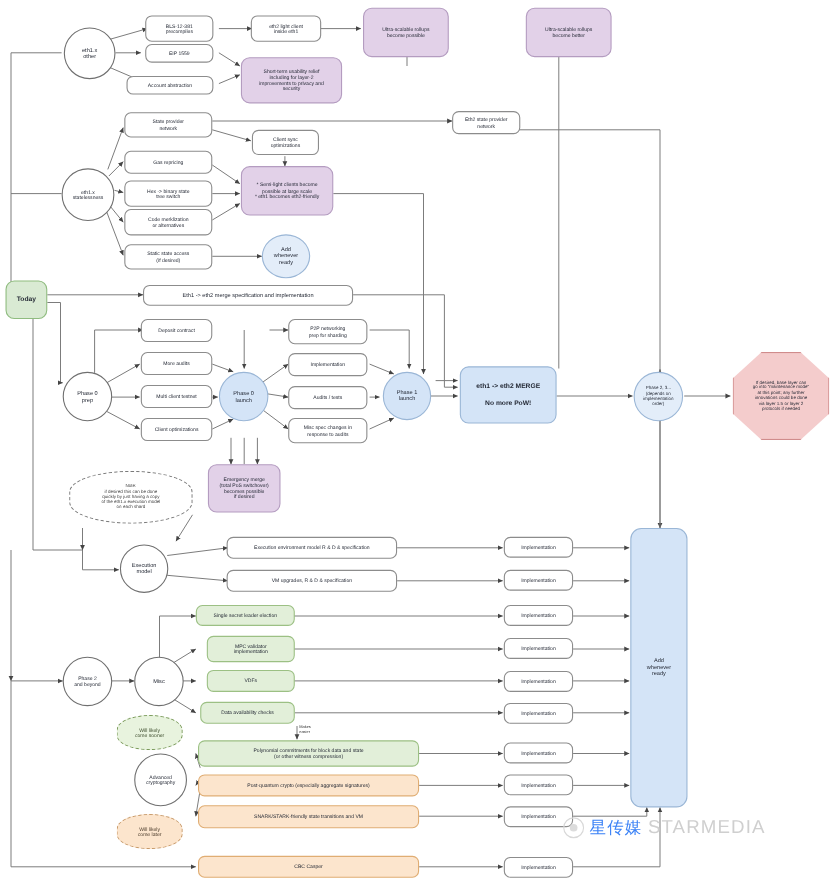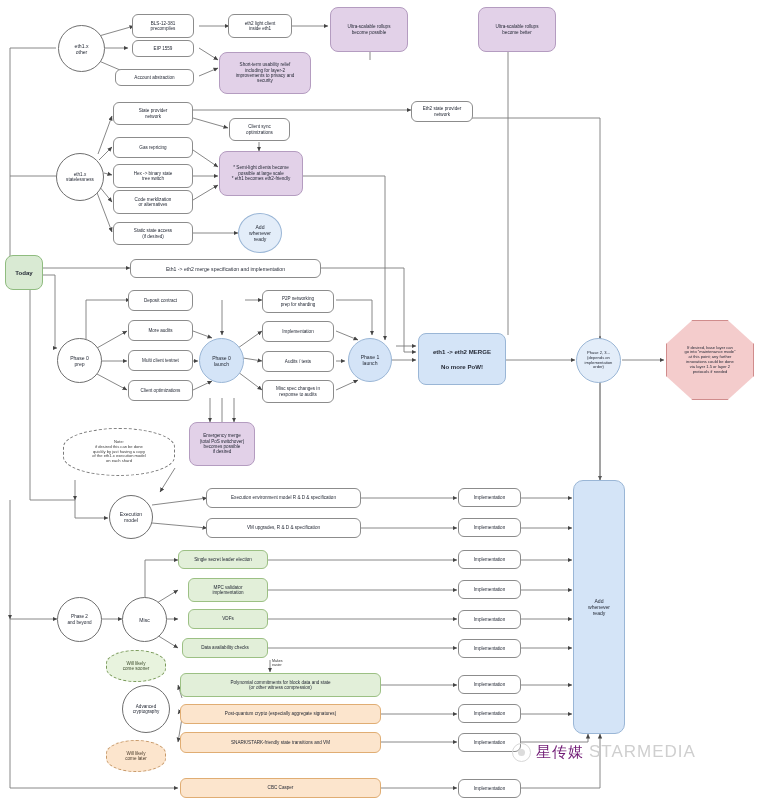--- a/index.html
+++ b/index.html
@@ -24,21 +24,21 @@
   .cloudorange{border:1px dashed #c89a6a;border-radius:50%/42%;background:#fce5cd;color:#4a3a2a;}
   .t4{font-size:4.1px;}
   .t45{font-size:4.6px;}
   .t5{font-size:5.1px;}
   .t6{font-size:6.1px;}
   .bold{font-weight:bold;}
   .lbl{position:absolute;color:#333;font-size:3.6px;line-height:1.2;}
   .wm{position:absolute;left:512px;top:742px;display:flex;align-items:center;gap:5px;color:#cfcfcf;font-size:17px;letter-spacing:1px;}
   .wm .ring{width:17px;height:17px;border:1.5px solid #d8d8d8;border-radius:50%;display:flex;align-items:center;justify-content:center;}
   .wm .dot{width:7px;height:7px;border-radius:50%;background:#dcdcdc;}
-  .wm .cn{font-family:"DejaVu Sans",sans-serif;font-size:15px;color:#701a75;}
+  .wm .cn{font-family:"DejaVu Sans",sans-serif;font-size:15px;color:#3b82f6;}
 </style>
 </head>
 <body>
 
 <div id="canvas">
 
   <svg id="edges" viewBox="0 0 760 799">
     <defs>
       <marker id="ar" markerWidth="6" markerHeight="6" refX="5" refY="3" orient="auto">
         <path d="M0,0.6 L5.2,3 L0,5.4 z" fill="#444"></path>

